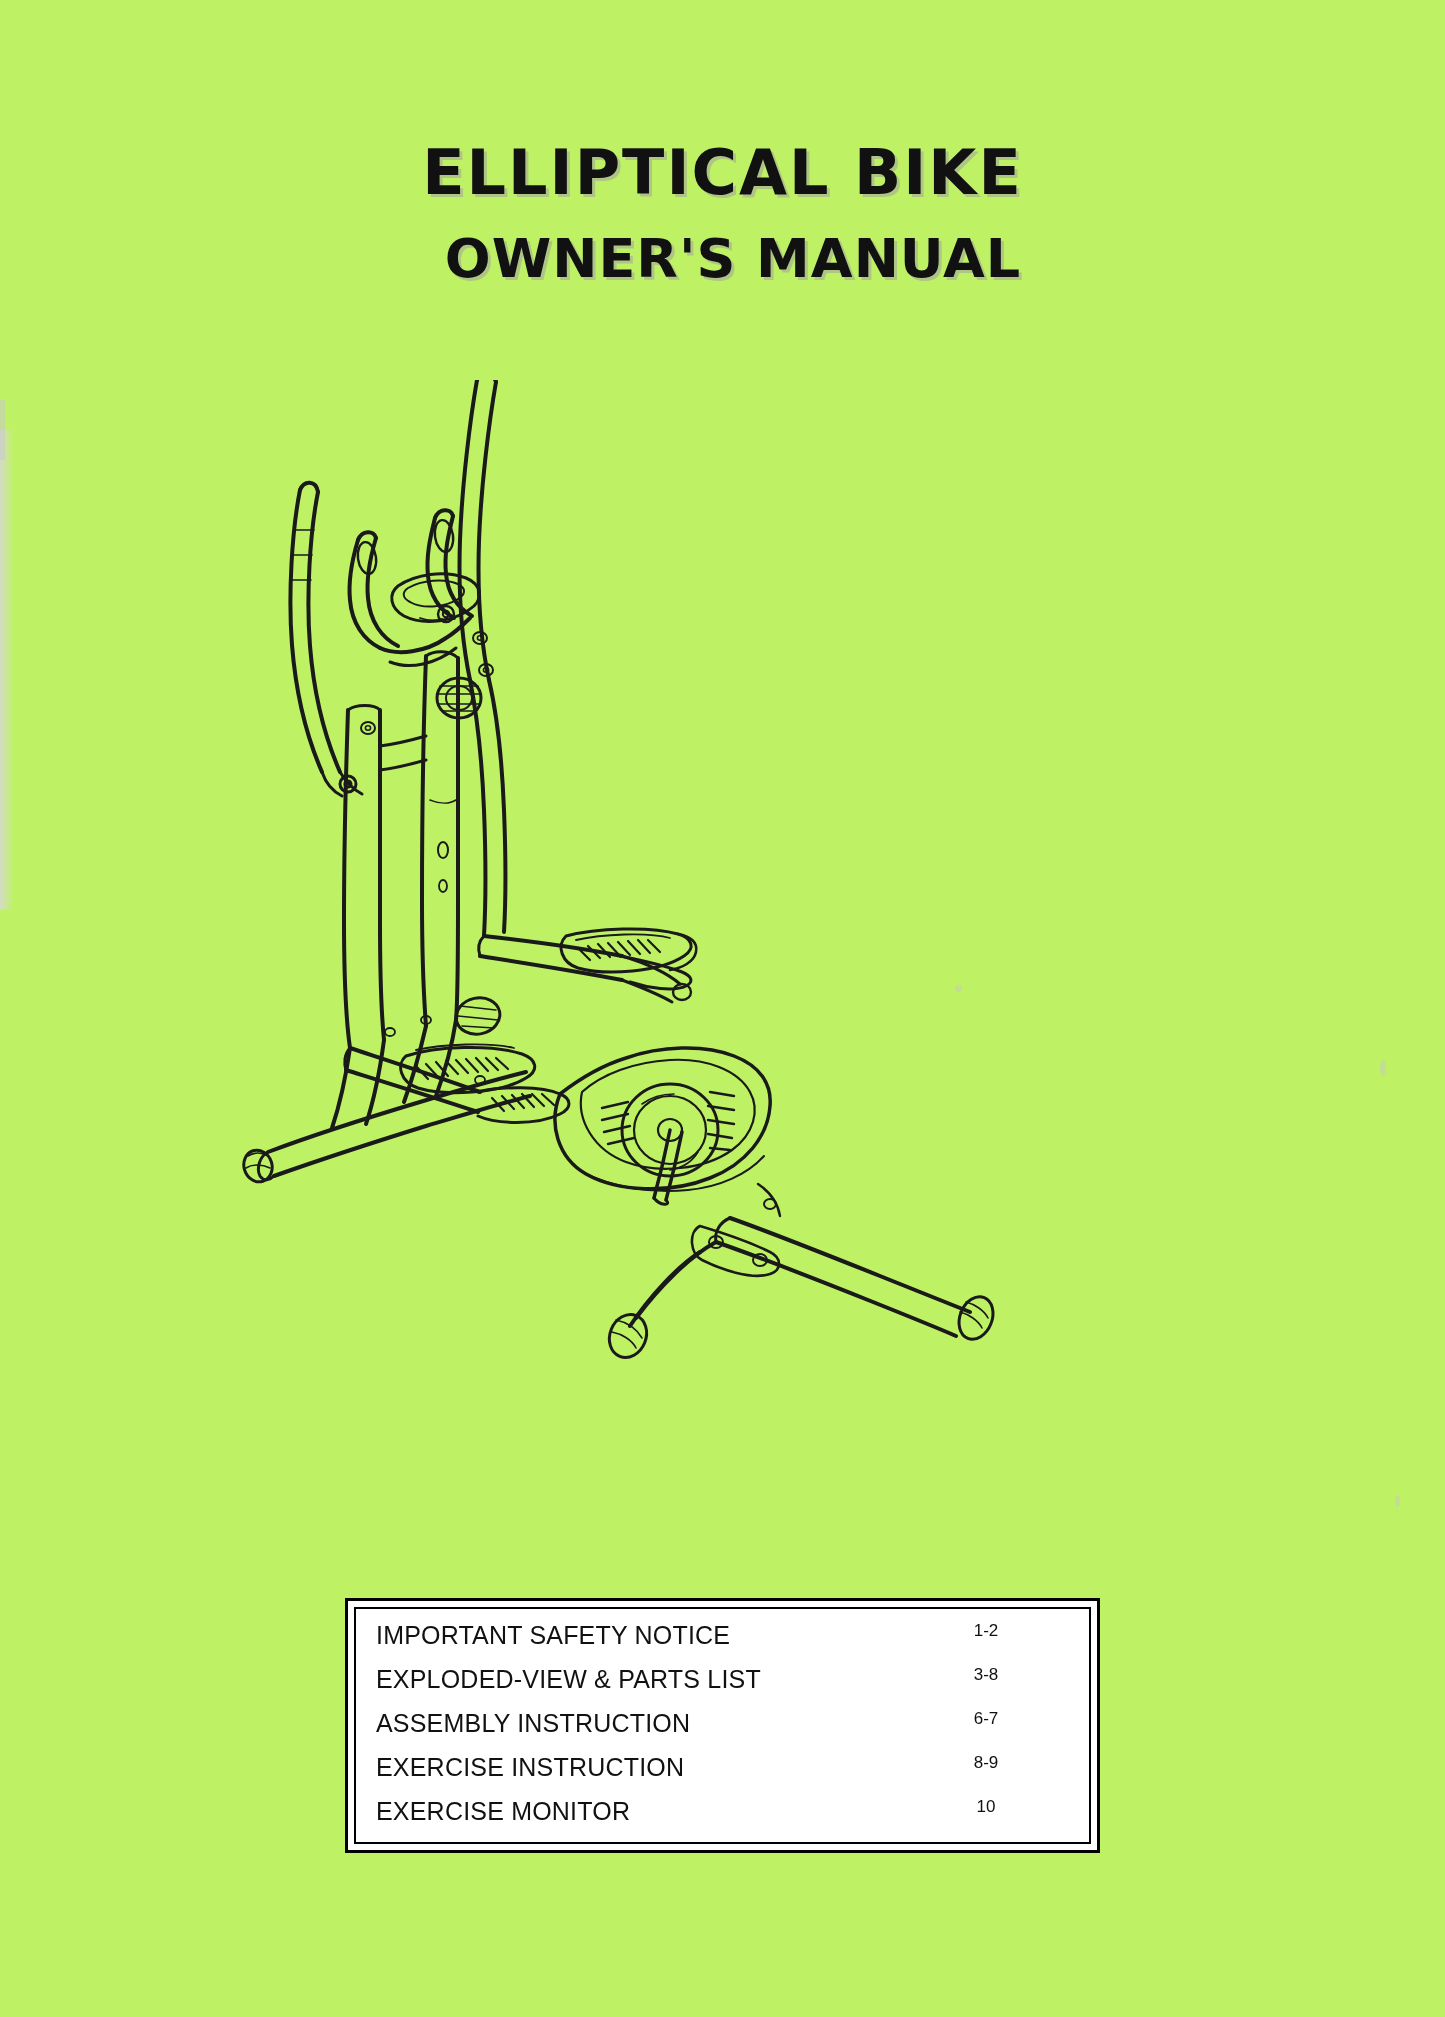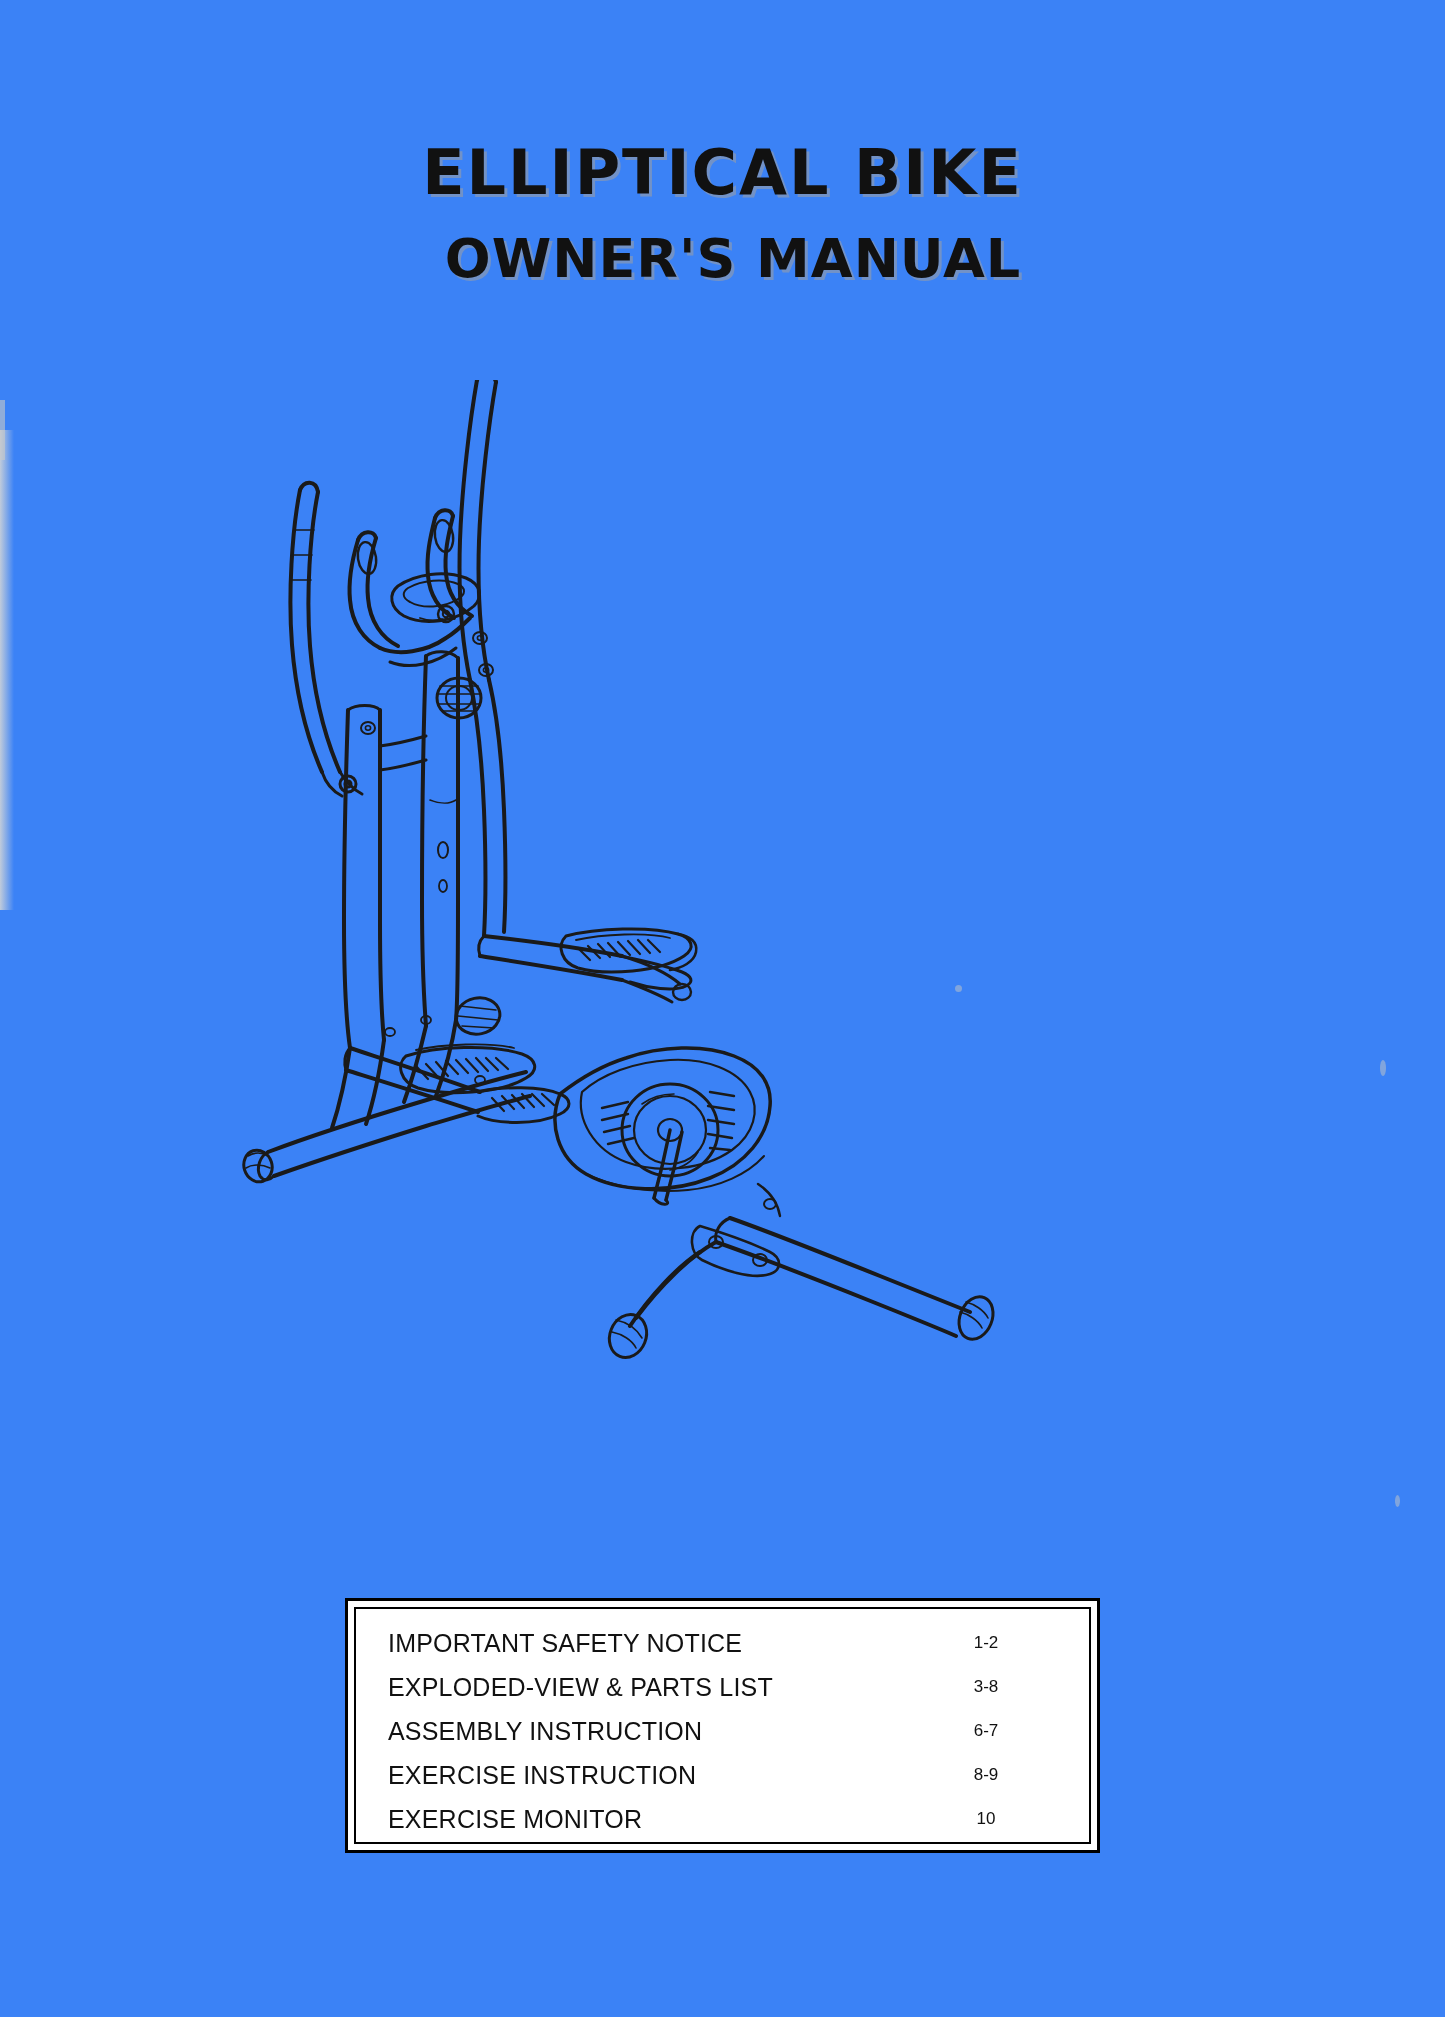--- a/index.html
+++ b/index.html
@@ -13,21 +13,21 @@
     position: relative;
     overflow: hidden;
     font-family: "Liberation Sans", sans-serif;
     background: #fdfdfc;
   }
 
   
   .page {
     position: absolute;
     inset: 0;
-    background: #3b82f6;
+    background: #bef264;
   }
 
   
   .scan-edge {
     position: absolute;
     left: 0;
     top: 430px;
     width: 14px;
     height: 480px;
     background: linear-gradient(to right, #d8d8d6, rgba(255,255,255,0));
@@ -100,23 +100,23 @@
   }
   .contents-inner {
     position: absolute;
     inset: 6px;
     border: 2px solid #000;
     box-sizing: border-box;
     padding: 12px 0 0 0;
   }
   .toc-row {
     display: flex;
-    align-items: center;
+    align-items: flex-start;
     height: 44px;
-    padding: 0 28px 0 32px;
+    padding: 0 28px 0 20px;
     box-sizing: border-box;
   }
   .toc-label {
     font-size: 25px;
     color: #111;
     letter-spacing: 0.2px;
     white-space: nowrap;
   }
   .toc-spacer { flex: 1 1 auto; }
   .toc-page {

